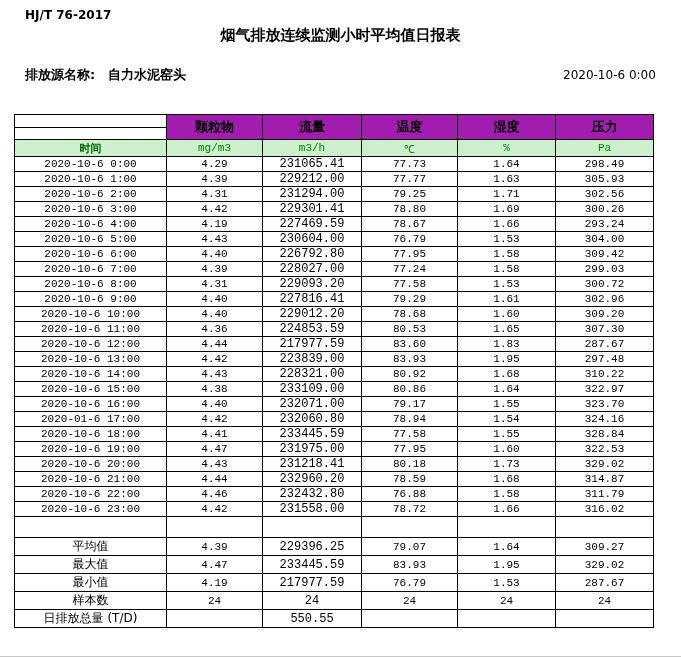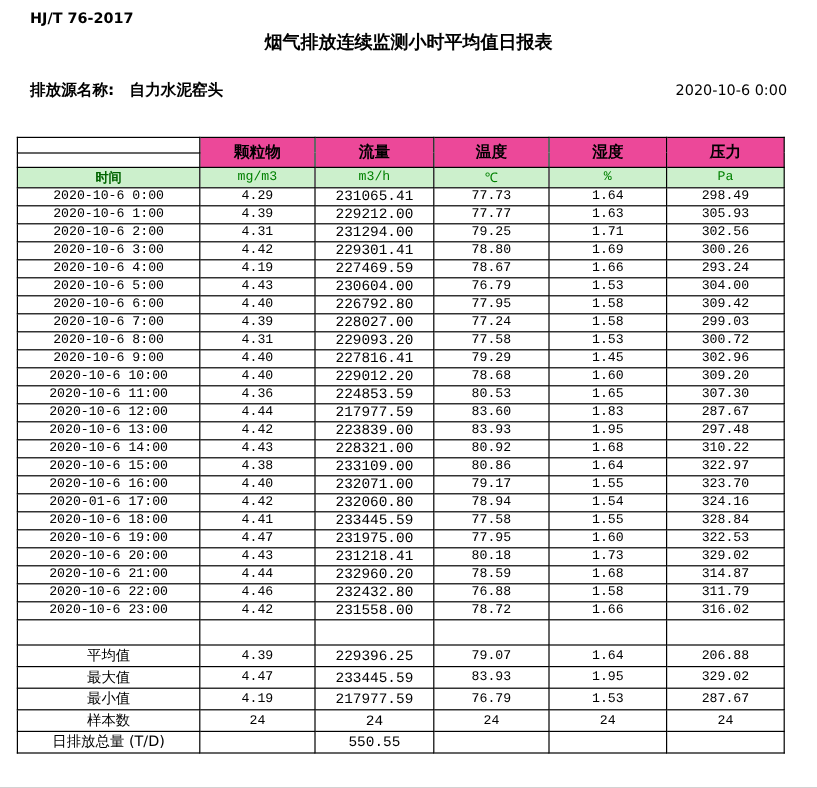--- a/index.html
+++ b/index.html
@@ -10,21 +10,21 @@
     overflow:hidden; border-bottom:1px solid #c8c8c8;
   }
   .standard { position:absolute; left:25px; top:8px; font-weight:bold; font-size:12px; }
   .title { position:absolute; left:0; top:26px; width:100%; text-align:center; font-weight:bold; font-size:15px; }
   .source-label { position:absolute; left:25px; top:66px; font-weight:bold; font-size:13px; }
   .source-name { position:absolute; left:108px; top:66px; font-weight:bold; font-size:13px; }
   .datetime { position:absolute; left:563px; top:68px; font-size:12px; }
 
   table.report { position:absolute; left:14px; top:114px; border-collapse:collapse; table-layout:fixed; }
   table.report td, table.report th { border:1px solid #000; overflow:hidden; white-space:nowrap; }
-  thead th.colname { font-weight:bold; font-size:13px; text-align:center; height:25px; background:#ec4899; }
+  thead th.colname { font-weight:bold; font-size:13px; text-align:center; height:25px; background:#a21caf; }
   thead td.blankhead { height:12px; background:#fff; }
   tr.unit-row td { height:17px; text-align:center; font-size:11px; }
   tr.unit-row { background:#ccf0cc; }
   td.time-head { font-weight:bold; font-size:12px; color:#006400; }
   td.unit { color:#008000; font-family:"Liberation Mono","DejaVu Sans Mono",monospace; }
   tbody td { height:15px; text-align:center; font-size:11px; font-family:"Liberation Mono","DejaVu Sans Mono",monospace; }
   tbody td.cn { font-family:"DejaVu Sans","Liberation Sans",sans-serif; font-size:12px; }
   tbody td.flow { font-size:12px;margin-left:42px; }
   tbody tr.blank td { height:21px; }
   .footnote { position:absolute; left:8px; top:617px; font-size:12px; }
@@ -150,21 +150,21 @@
           <td class="flow">229093.20</td>
           <td>77.58</td>
           <td>1.53</td>
           <td>300.72</td>
         </tr>
         <tr>
           <td>2020-10-6 9:00</td>
           <td>4.40</td>
           <td class="flow">227816.41</td>
           <td>79.29</td>
-          <td>1.45</td>
+          <td>1.61</td>
           <td>302.96</td>
         </tr>
         <tr>
           <td>2020-10-6 10:00</td>
           <td>4.40</td>
           <td class="flow">229012.20</td>
           <td>78.68</td>
           <td>1.60</td>
           <td>309.20</td>
         </tr>
@@ -279,21 +279,21 @@
           <td></td>
           <td></td>
           <td></td>
         </tr>
         <tr>
           <td class="cn">平均值</td>
           <td>4.39</td>
           <td class="flow">229396.25</td>
           <td>79.07</td>
           <td>1.64</td>
-          <td>206.88</td>
+          <td>309.27</td>
         </tr>
         <tr>
           <td class="cn">最大值</td>
           <td>4.47</td>
           <td class="flow">233445.59</td>
           <td>83.93</td>
           <td>1.95</td>
           <td>329.02</td>
         </tr>
         <tr>

